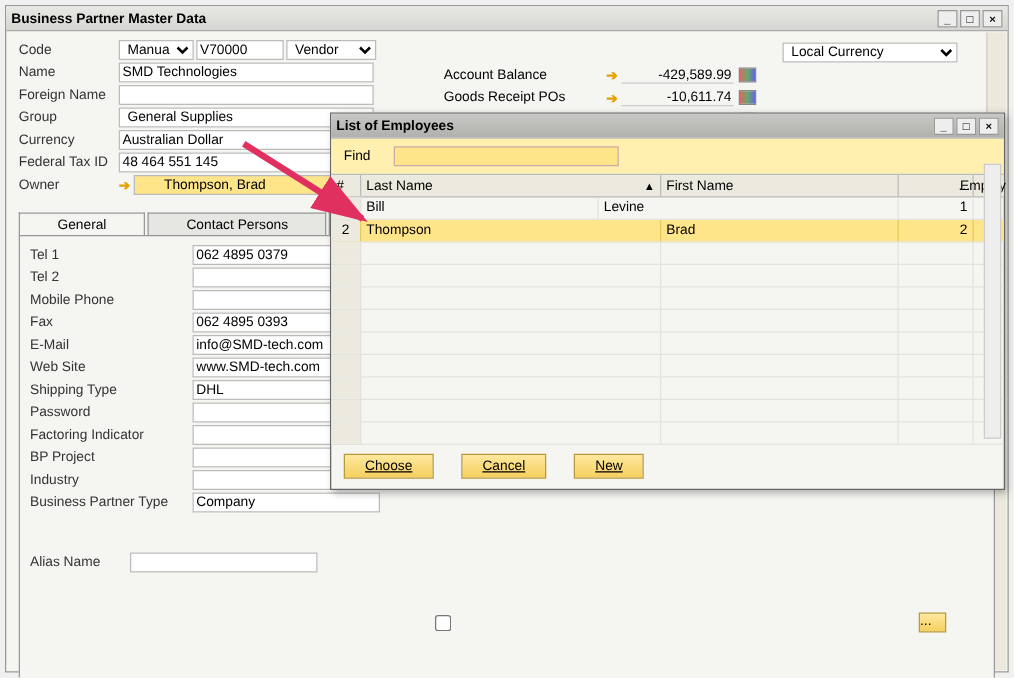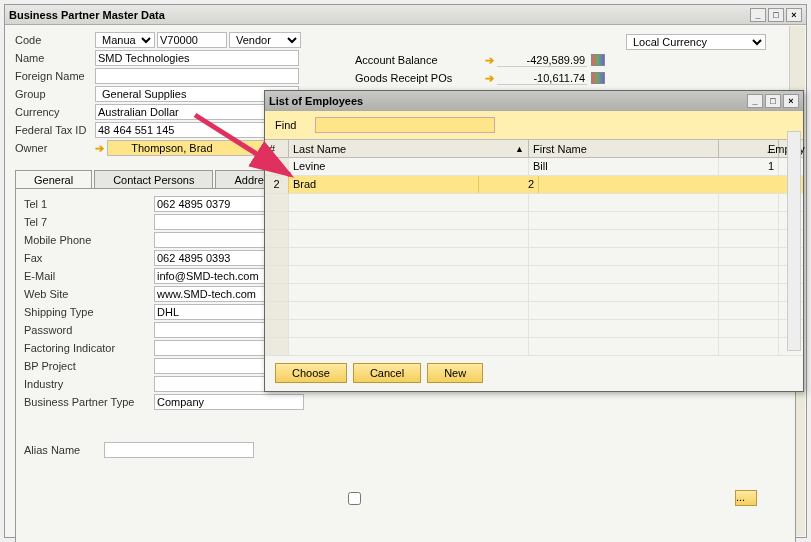--- a/index.html
+++ b/index.html
@@ -11,21 +11,21 @@
   .form-area { padding: 6px 10px; }
   .row { display:flex; align-items:center; height:18px; }
   .lbl { width:80px; color:#333; }
   .lbl2 { width:130px; color:#333; }
   input.txt, select.sel { height:16px; border:1px solid #bbb; background:#fff; padding:0 2px; }
   input.txt { width:120px; }
   select.sel { width:120px; }
   .yellow { background:#ffe58a !important; }
   .linkarrow { color:#e6a100; font-weight:bold; margin-right:3px; }
   .tabs { display:flex; margin-top:6px; }
-  .tab { border:1px solid #999; border-bottom:none; padding:3px 18px; background:#e6e6e2; margin-right:2px; cursor:pointer; position:relative; top:1px; }
+  .tab { border:1px solid #999; border-bottom:none; padding:3px 30px; background:#e6e6e2; margin-right:2px; cursor:pointer; position:relative; top:1px; }
   .tab.active { background:#f5f5f2; }
   .tabbody { border:1px solid #999; padding:6px 8px; background:#f5f5f2; }
   .balance { display:flex; align-items:center; height:18px; }
   .balance .blbl { width:130px; }
   .balance .bval { width:90px; text-align:right; border-bottom:1px solid #ccc; padding-right:2px; }
   .chartbtn { width:14px; height:12px; margin-left:4px; background:linear-gradient(90deg,#d66,#6a6,#66d); border:1px solid #888; }
   .modal { position:absolute; left:264px; top:90px; width:540px; height:302px; background:#f5f5f2; border:1px solid #666; box-shadow:2px 2px 6px rgba(0,0,0,.3); z-index:10; }
   .modal .titlebar { background:linear-gradient(#c8c8c4,#b0b0ac); }
   .findrow { background:#fff0b0; padding:6px 10px; display:flex; align-items:center; }
   .findrow .flbl { width:40px; }
@@ -37,21 +37,21 @@
   .gc { border-right:1px solid #e3e3de; padding:2px 4px; }
   .grow.sel { background:#ffe58a; }
   .grow.sel .gc { border-right-color:#e8c860; }
   .col-n { width:24px; text-align:center; background:#eceade; }
   .col-ln { width:240px; }
   .col-fn { width:190px; }
   .col-em { width:60px; text-align:right; }
   .ghead .col-em { position:relative; }
   .ghead .col-em::after { content:"..."; position:absolute; right:2px; }
   .sorticon { margin-left:auto; font-size:9px; }
-  .btns { position:absolute; bottom:8px; left:10px; display:flex; gap:6px; }
+  .btns { position:absolute; bottom:8px; left:10px; display:flex; gap:22px;text-decoration:underline; }
   .btn { background:linear-gradient(#ffe9a0,#f5cf5e); border:1px solid #b89a3a; padding:3px 16px; cursor:pointer; }
   .scrollbar { position:absolute; right:2px; top:40px; bottom:40px; width:14px; background:#eee; border:1px solid #ccc; }
   .arrow-overlay { position:absolute; z-index:20; pointer-events:none; }
   .watermark { position:absolute; left:280px; top:170px; font-size:90px; font-weight:bold; color:rgba(60,70,150,.25); letter-spacing:4px; pointer-events:none; z-index:5; font-family:Arial; }
   .watermark-sub { position:absolute; left:280px; top:340px; font-size:16px; color:rgba(100,100,100,.4); letter-spacing:6px; pointer-events:none; z-index:5; }
   .watermark-bar { position:absolute; left:280px; top:300px; width:460px; height:4px; background:rgba(180,40,40,.35); z-index:5; pointer-events:none; }
   .vscroll { position:absolute; right:1px; top:21px; bottom:1px; width:16px; background:#ece9dc; border-left:1px solid #ccc; }
   .smallbtn { width:22px; height:16px; background:linear-gradient(#ffe9a0,#f5cf5e); border:1px solid #b89a3a; cursor:pointer; }
 </style>
 </head>
@@ -134,21 +134,21 @@
       <div class="tab">Contact Persons</div>
       <div class="tab">Addresses</div>
     </div>
     <div class="tabbody" style="height:360px; position:relative;">
       <div id="genfields">
           <div class="row">
             <span class="lbl2">Tel 1</span>
             <input class="txt" style="width: 150px;" value="062 4895 0379">
           </div>
           <div class="row">
-            <span class="lbl2">Tel 7</span>
+            <span class="lbl2">Tel 2</span>
             <input class="txt" style="width: 150px;" value="">
           </div>
           <div class="row">
             <span class="lbl2">Mobile Phone</span>
             <input class="txt" style="width: 150px;" value="">
           </div>
           <div class="row">
             <span class="lbl2">Fax</span>
             <input class="txt" style="width: 150px;" value="062 4895 0393">
           </div>
@@ -222,26 +222,27 @@
       <div class="gh col-ln">
           <span>Last Name</span>
           <span class="sorticon">▲</span>
         </div>
       <div class="gh col-fn">First Name</div>
       <div class="gh col-em"><span style="visibility:hidden">Employ...</span>Employ</div>
     </div>
     <div id="gridrows">
         <div class="grow">
           <div class="gc col-n">1</div>
+          <div class="gc col-fn">Bill</div>
           <div class="gc col-ln">Levine</div>
-          <div class="gc col-fn">Bill</div>
           <div class="gc col-em">1</div>
         </div>
         <div class="grow sel">
           <div class="gc col-n">2</div>
+          <div class="gc col-ln">Thompson</div>
           <div class="gc col-fn">Brad</div>
           <div class="gc col-em">2</div>
         </div>
       </div>
 
     <div class="grow">
         <div class="gc col-n"></div>
         <div class="gc col-ln"></div>
         <div class="gc col-fn"></div>
         <div class="gc col-em"></div>

